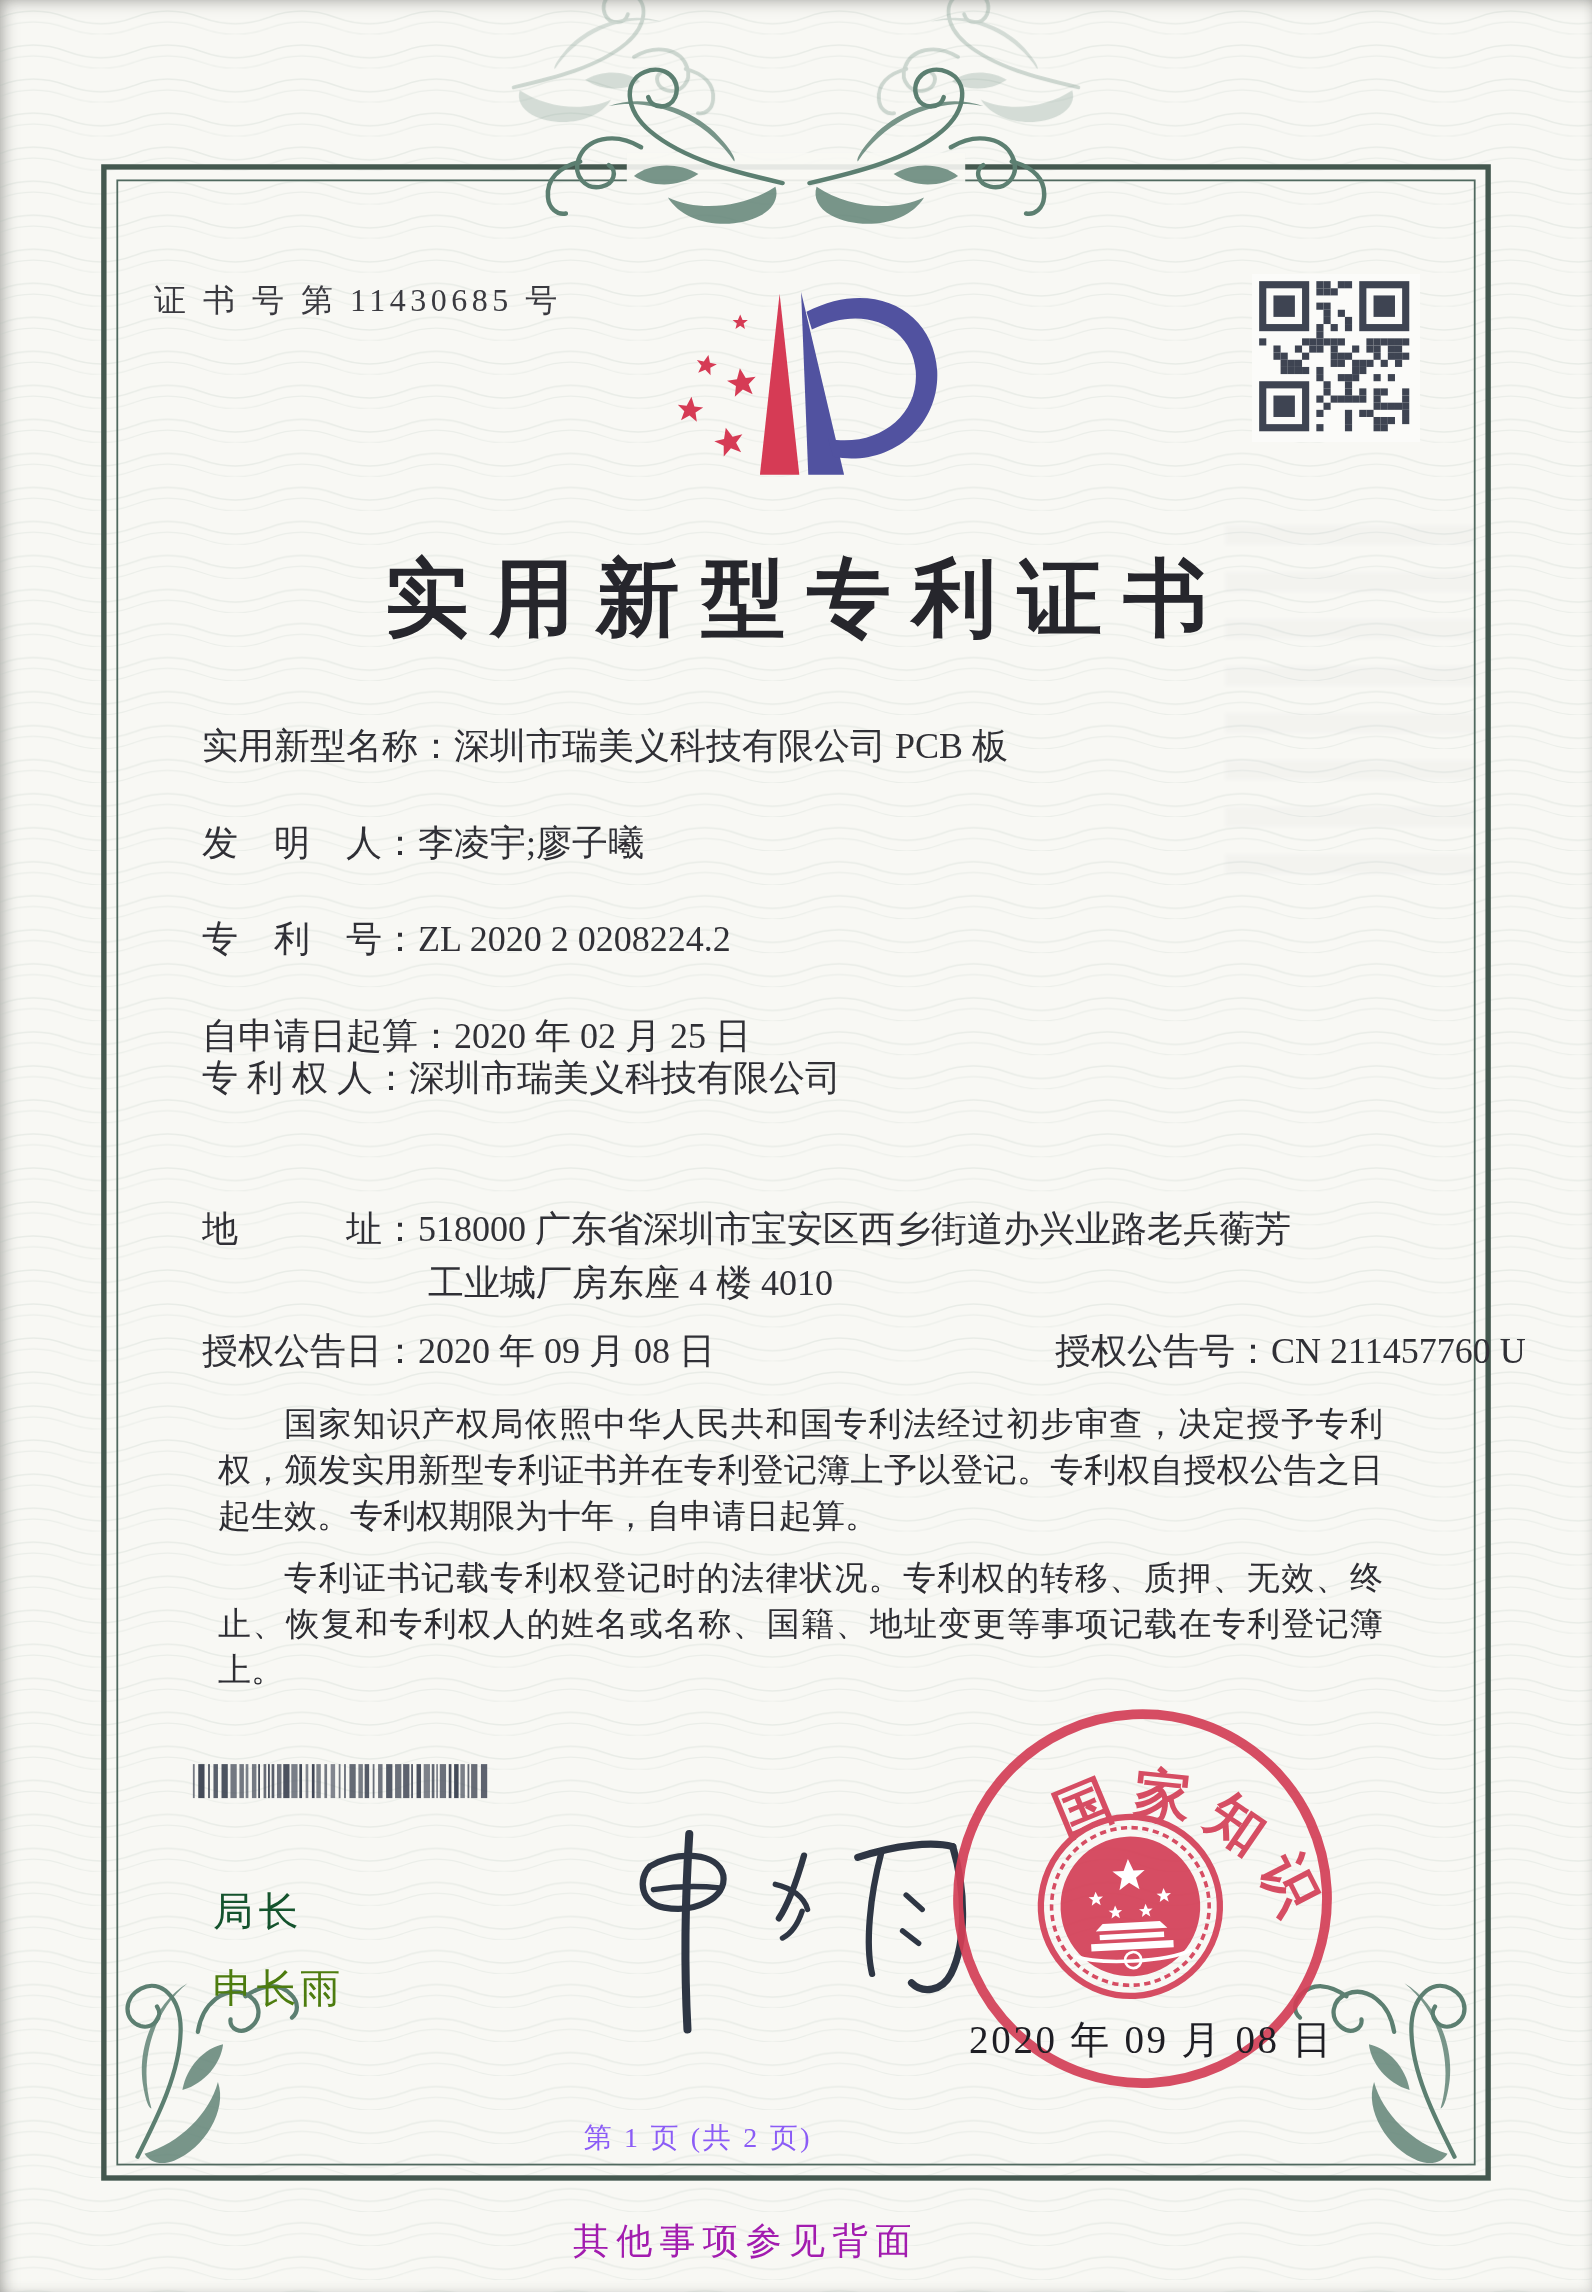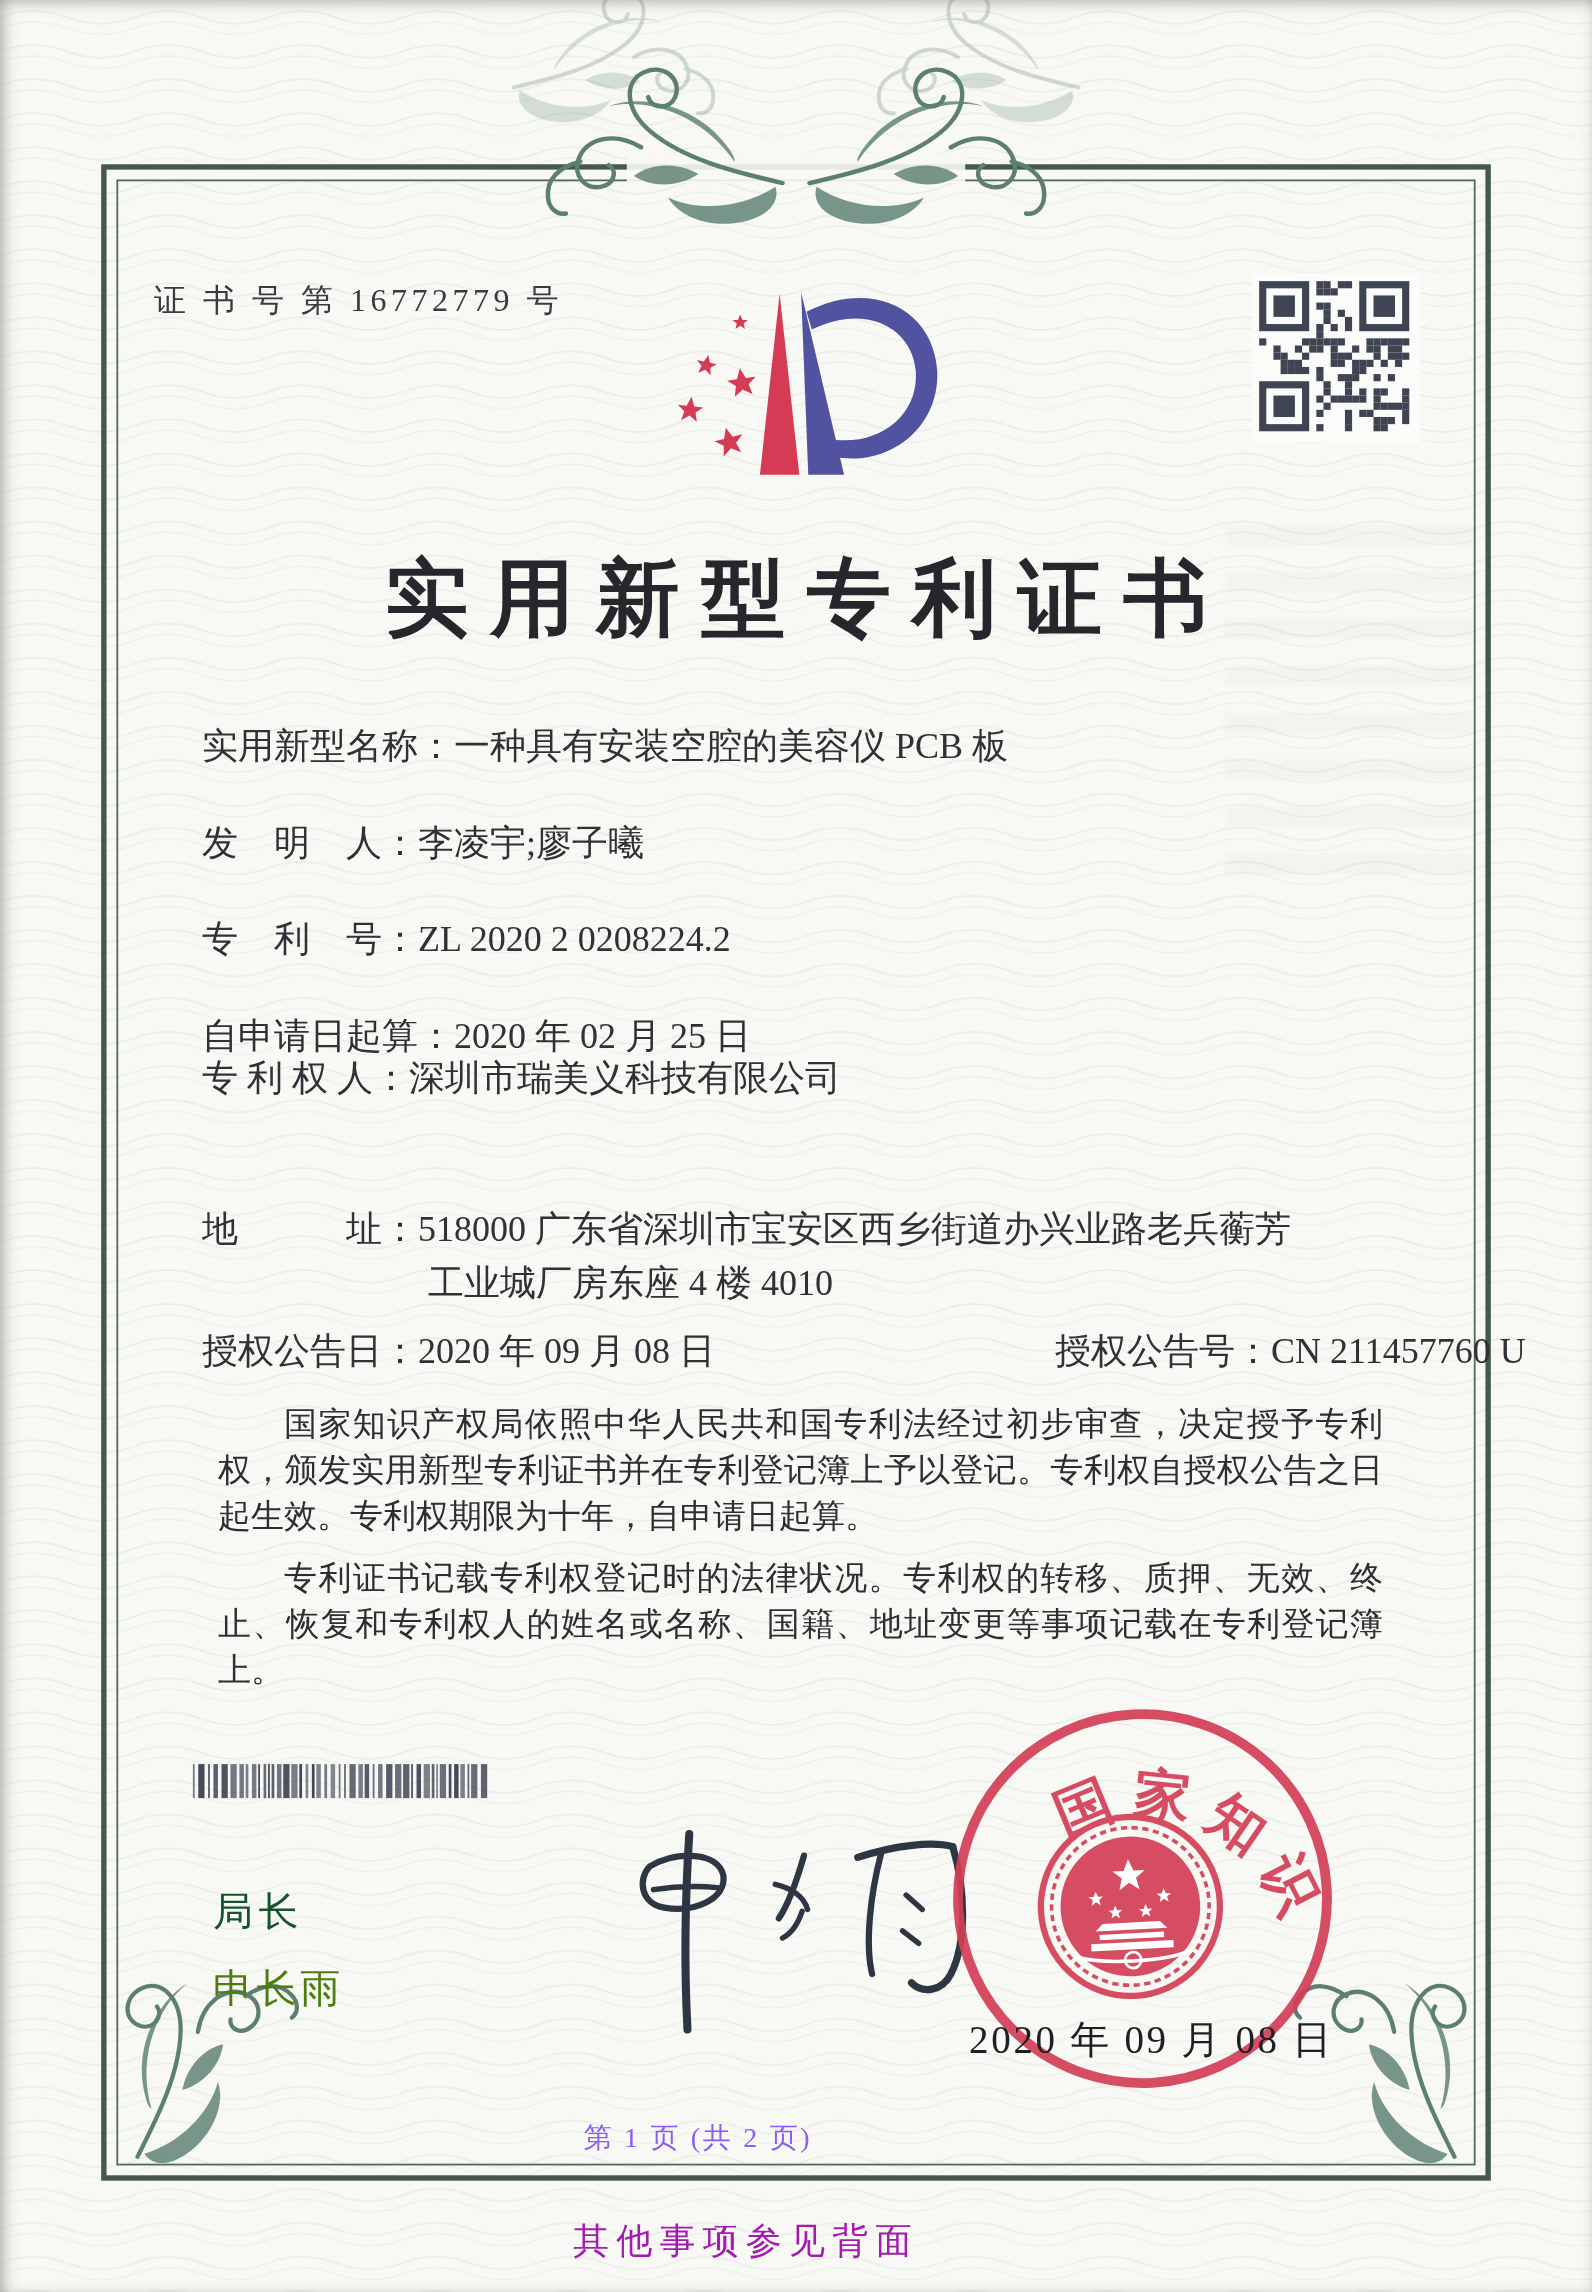--- a/index.html
+++ b/index.html
@@ -85,21 +85,21 @@
     <g>
       <use href="#flr" transform="translate(148,2406) rotate(-50) scale(0.95)"></use>
     </g>
     <g>
       <use href="#flr" transform="translate(1630,2406) scale(-1,1) rotate(-50) scale(0.95)"></use>
     </g>
   </svg>
 
   <div class="content">
 
-    <div class="cert-no">证 书 号 第 16772779 号</div>
+    <div class="cert-no">证 书 号 第 11430685 号</div>
 
     <svg class="abs" style="left:665px;top:265px" width="274" height="217" viewBox="0 0 306 242">
       <g fill="#d63b55">
         <path id="star" d="M0,-10 L2.9,-3.1 L9.5,-3.1 L4.2,1.2 L5.9,8.1 L0,4 L-5.9,8.1 L-4.2,1.2 L-9.5,-3.1 L-2.9,-3.1 Z" transform="translate(84,64) scale(0.9)"></path>
         <use href="#star" x="0" y="0" transform="translate(-122,52) scale(1.25)"></use>
         <path d="M0,-10 L2.9,-3.1 L9.5,-3.1 L4.2,1.2 L5.9,8.1 L0,4 L-5.9,8.1 L-4.2,1.2 L-9.5,-3.1 L-2.9,-3.1 Z" transform="translate(46,112) scale(1.2) rotate(12)"></path>
         <path d="M0,-10 L2.9,-3.1 L9.5,-3.1 L4.2,1.2 L5.9,8.1 L0,4 L-5.9,8.1 L-4.2,1.2 L-9.5,-3.1 L-2.9,-3.1 Z" transform="translate(86,132) scale(1.7) rotate(-8)"></path>
         <path d="M0,-10 L2.9,-3.1 L9.5,-3.1 L4.2,1.2 L5.9,8.1 L0,4 L-5.9,8.1 L-4.2,1.2 L-9.5,-3.1 L-2.9,-3.1 Z" transform="translate(28,162) scale(1.5) rotate(6)"></path>
         <path d="M0,-10 L2.9,-3.1 L9.5,-3.1 L4.2,1.2 L5.9,8.1 L0,4 L-5.9,8.1 L-4.2,1.2 L-9.5,-3.1 L-2.9,-3.1 Z" transform="translate(72,198) scale(1.7) rotate(-14)"></path>
         <path d="M128 32 L150 234 L106 234 Z"></path>
@@ -228,21 +228,21 @@
         <rect x="168" y="160" width="8" height="8" fill="#3e4452"></rect>
         <rect x="72" y="168" width="8" height="8" fill="#3e4452"></rect>
         <rect x="104" y="168" width="8" height="8" fill="#3e4452"></rect>
         <rect x="136" y="168" width="8" height="8" fill="#3e4452"></rect>
         <rect x="144" y="168" width="8" height="8" fill="#3e4452"></rect>
       </svg>
 
     <h1 class="title">实用新型专利证书</h1>
 
     <div class="row" style="top:722px">
-      <span class="lab">实用新型名称：</span><span class="val">一种具有安装空腔的美容仪 PCB 板</span>
+      <span class="lab">实用新型名称：</span><span class="val">深圳市瑞美义科技有限公司 PCB 板</span>
     </div>
     <div class="row" style="top:819px">
       <span class="lab">发　明　人：</span><span class="val">李凌宇;廖子曦</span>
     </div>
     <div class="row" style="top:915px">
       <span class="lab">专　利　号：</span><span class="val">ZL 2020 2 0208224.2</span>
     </div>
     <div class="row" style="top:1012px">
       <span class="lab">自申请日起算：</span><span class="val">2020 年 02 月 25 日</span>
     </div>

